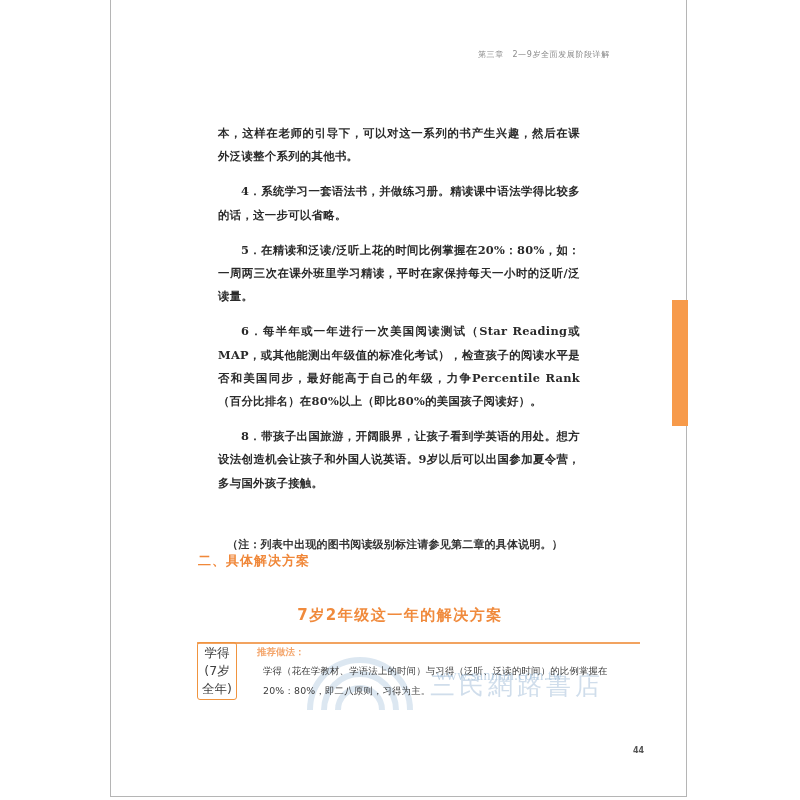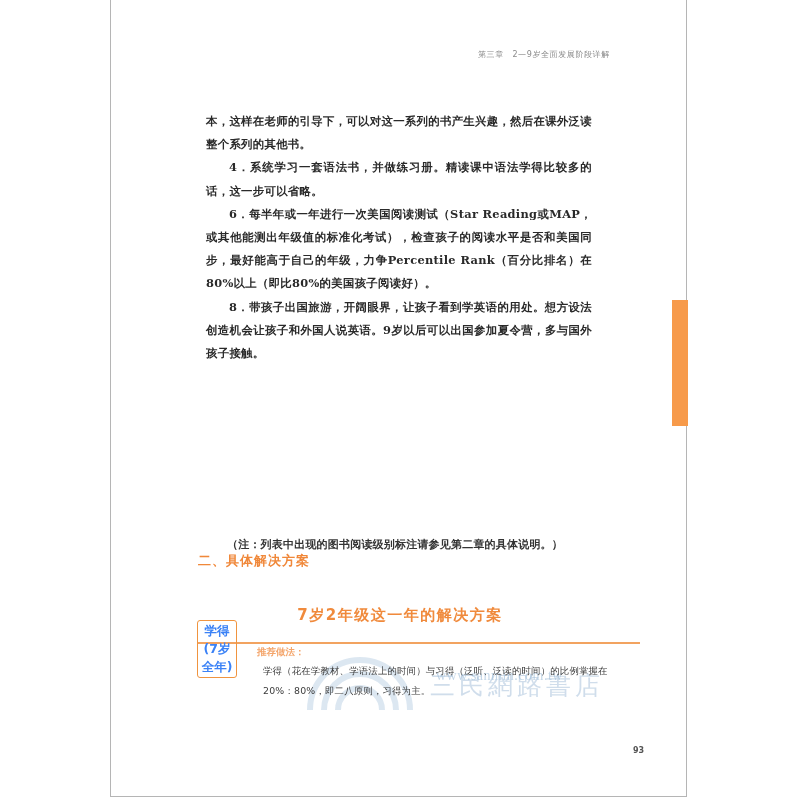--- a/index.html
+++ b/index.html
@@ -16,42 +16,42 @@
       font-size: 8px; color: #8a8a8a; letter-spacing: 0.6px; white-space: nowrap;
     }
     .thumb-tab {
       position: absolute; left: 672px; top: 300px; width: 16px; height: 126px; background: #f79a4a;
     }
     .body-text {
       position: absolute; left: 206px; top: 110px; width: 386px;
       font-size: 11.4px; color: #2a2a2a; font-weight: bold; line-height: 23.2px;
       letter-spacing: 0.3px;
     }
-    .body-text p { margin: 0; text-align: justify; }
+    .body-text p { margin: 12px; text-align: justify; }
     .body-text p.indent { text-indent: 23px; }
     .section-heading {
       position: absolute; left: 198px; top: 515px; font-family: "DejaVu Sans", sans-serif;
       font-weight: bold; font-size: 13px; color: #f0883a; letter-spacing: 1px; margin-top: 37px;
     }
     .section-note {
       position: absolute; left: 227px; top: 537px; font-size: 11px; font-weight: bold; color: #333;
       letter-spacing: 0.2px;
     }
     .plan-title {
       position: absolute; left: 0; width: 800px; top: 606px; text-align: center;
       font-family: "DejaVu Sans", sans-serif; font-weight: bold; font-size: 15px; color: #f08a3c;
       letter-spacing: 1.5px; box-sizing: border-box;
     }
     .plan-topline {
       position: absolute; left: 197px; top: 642px; width: 443px; height: 2px; background: #f2a360;
     }
     .plan-label {
-      position: absolute; left: 197px; top: 620px; width: 40px; height: 58px;
+      position: absolute; left: 197px; top: 642px; width: 40px; height: 58px;
       border: 1.5px solid #f0943f; border-radius: 3px; box-sizing: border-box;
-      font-family: "DejaVu Sans", sans-serif; font-weight: bold; font-size: 12.5px; color: #3b82f6;
+      font-family: "DejaVu Sans", sans-serif; font-weight: normal; font-size: 12.5px; color: #404040;
       line-height: 18px; text-align: center; padding-top: 1px;
     }
     .plan-label span { display: block; white-space: nowrap; }
     .plan-sub {
       position: absolute; left: 257px; top: 646px; font-family: "DejaVu Sans", sans-serif;
       font-size: 9.5px; color: #f4a56b; font-weight: bold;
     }
     .plan-body {
       position: absolute; left: 263px; top: 661px; width: 380px; font-family: "DejaVu Sans", sans-serif;
       font-size: 9.4px; color: #3a3a3a; line-height: 20px; letter-spacing: 0.2px;
@@ -78,20 +78,21 @@
 
 <div class="page"></div>
 
 <div class="running-head">第三章　2—9岁全面发展阶段详解</div>
 
 <div class="thumb-tab"></div>
 
 <div class="body-text">
   <p>本，这样在老师的引导下，可以对这一系列的书产生兴趣，然后在课外泛读整个系列的其他书。</p>
   <p class="indent">4．系统学习一套语法书，并做练习册。精读课中语法学得比较多的话，这一步可以省略。</p>
+  <p class="indent">5．在精读和泛读/泛听上花的时间比例掌握在20%：80%，如：一周两三次在课外班里学习精读，平时在家保持每天一小时的泛听/泛读量。</p>
   <p class="indent">6．每半年或一年进行一次美国阅读测试（Star Reading或MAP，或其他能测出年级值的标准化考试），检查孩子的阅读水平是否和美国同步，最好能高于自己的年级，力争Percentile Rank（百分比排名）在80%以上（即比80%的美国孩子阅读好）。</p>
   <p class="indent">8．带孩子出国旅游，开阔眼界，让孩子看到学英语的用处。想方设法创造机会让孩子和外国人说英语。9岁以后可以出国参加夏令营，多与国外孩子接触。</p>
 </div>
 
 <div class="section-heading">二、具体解决方案</div>
 <div class="section-note">（注：列表中出现的图书阅读级别标注请参见第二章的具体说明。）</div>
 
 <div class="plan-title">7岁2年级这一年的解决方案</div>
 
 <svg class="watermark-arcs" viewBox="0 0 120 70">
@@ -107,13 +108,13 @@
   <span>学得</span>
   <span>(7岁</span>
   <span>全年)</span>
 </div>
 <div class="plan-sub">推荐做法：</div>
 <div class="plan-body">
   <div>学得（花在学教材、学语法上的时间）与习得（泛听、泛读的时间）的比例掌握在</div>
   <div>20%：80%，即二八原则，习得为主。</div>
 </div>
 
-<div class="page-number">93</div>
+<div class="page-number">44</div>
 
 </body></html>

